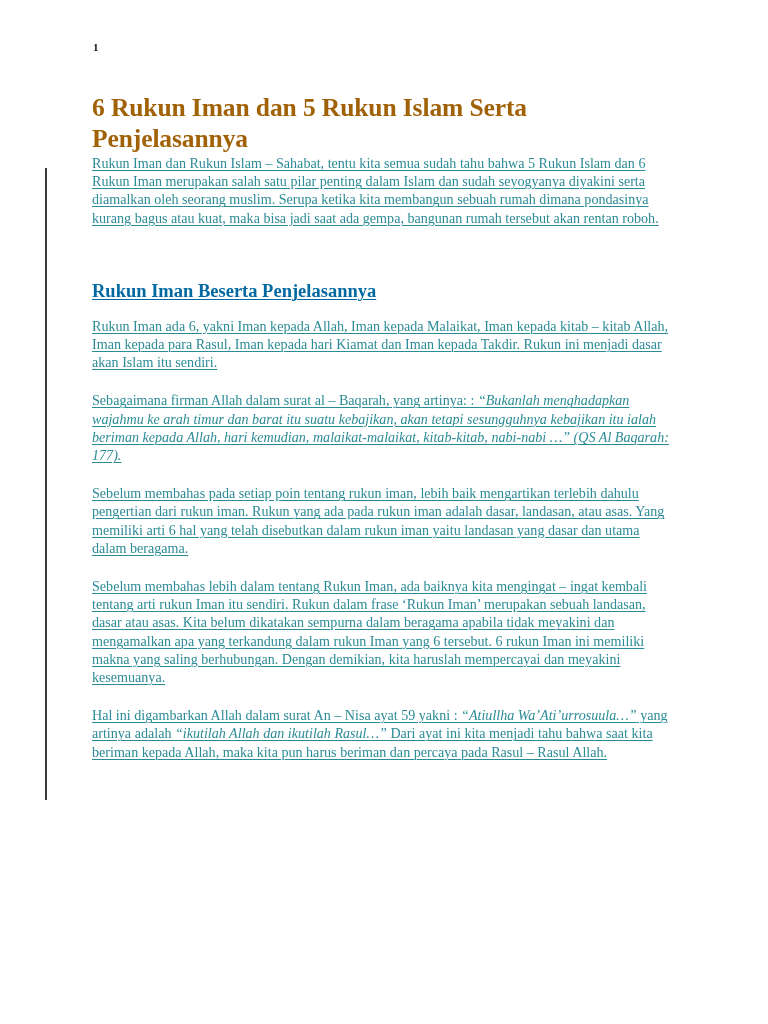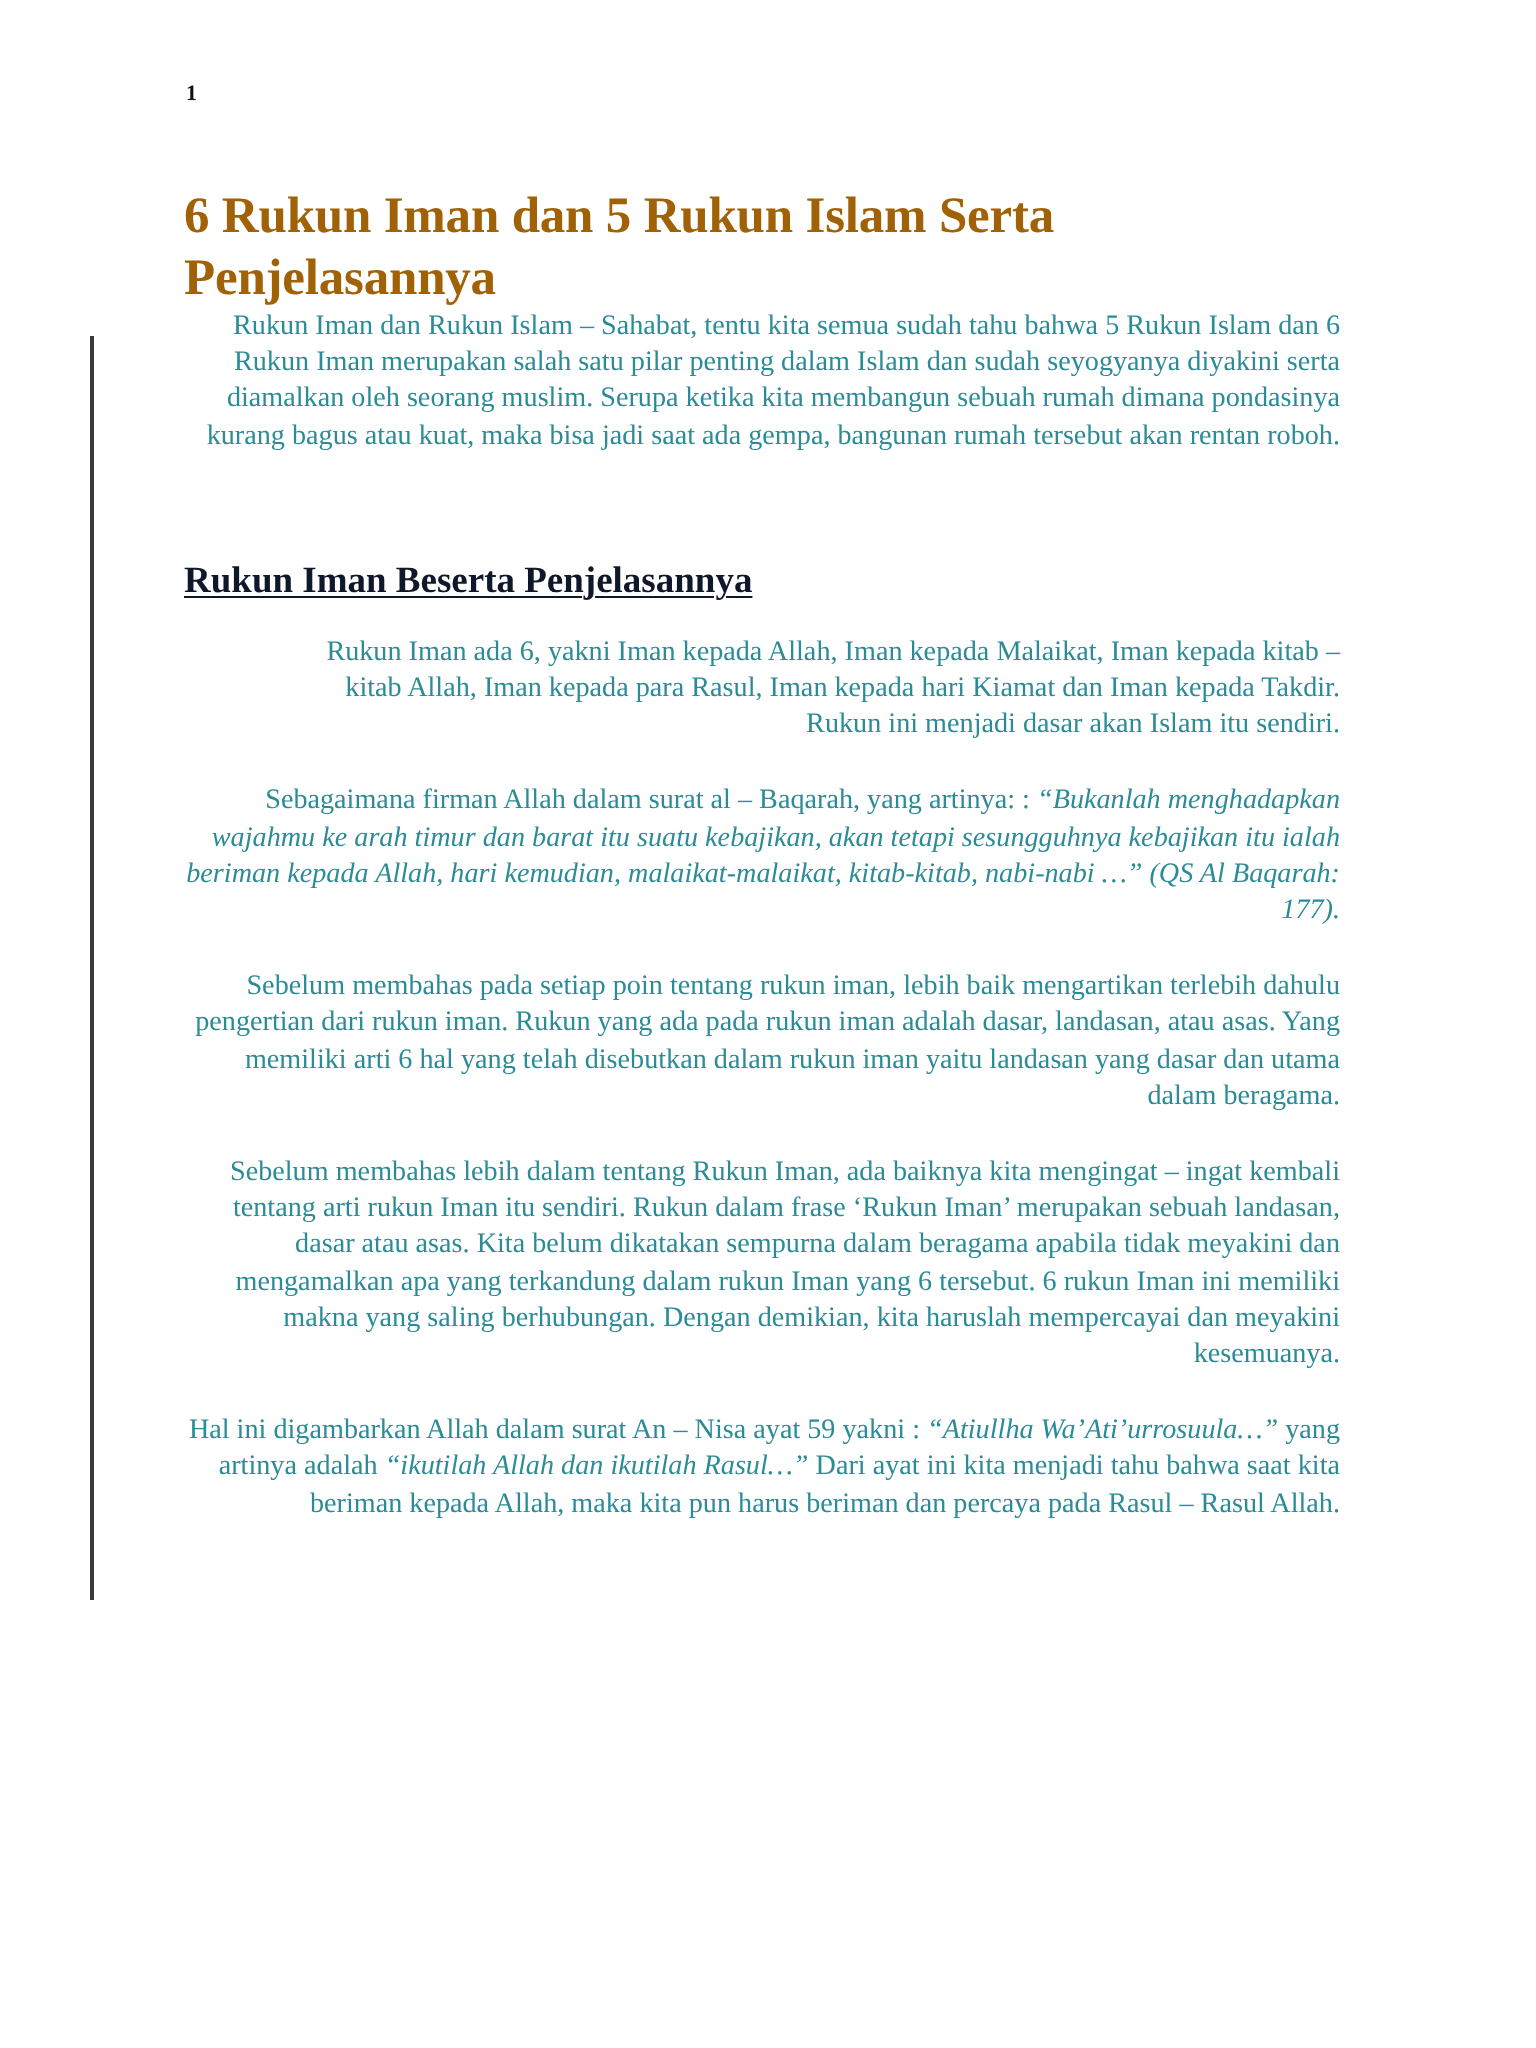--- a/index.html
+++ b/index.html
@@ -58,42 +58,43 @@
     line-height: 31px;
     letter-spacing: -0.1px;
     margin: 38px 0 0 0;
     max-width: 545px;
   }
 
   .section-heading {
     font-family: "Liberation Serif", "DejaVu Serif", serif;
     font-size: 18.5px;
     font-weight: bold;
-    color: #0f172a;
+    color: #0369a1;
     line-height: 24px;
     margin: 26px 0 0 0;
     display: inline-block;
     text-decoration: underline;
     text-underline-offset: 2px;
     text-decoration-thickness: 1px;
   }
   .heading-wrap { margin: 26px 0 0 0; }
 
   p.body-text {
     font-family: "Liberation Serif", "DejaVu Serif", serif;
     font-size: 14.1px;
     line-height: 18.2px;
     color: #2b8b96;
     margin: 0;
+    text-decoration: underline;
     text-underline-offset: 1.5px;
     text-decoration-thickness: 1px;
-    text-align: right;
+    text-align: left;
   }
   p.gap-md { margin-top: 20px; }
-  p.gap-sm { margin-top: 14px; margin-left: 48px; }
+  p.gap-sm { margin-top: 14px; }
 
   .it {
     font-style: italic;
   }
 
   
   .para-intro { margin-top: 28px; }
 </style>
 </head>
 <body>

